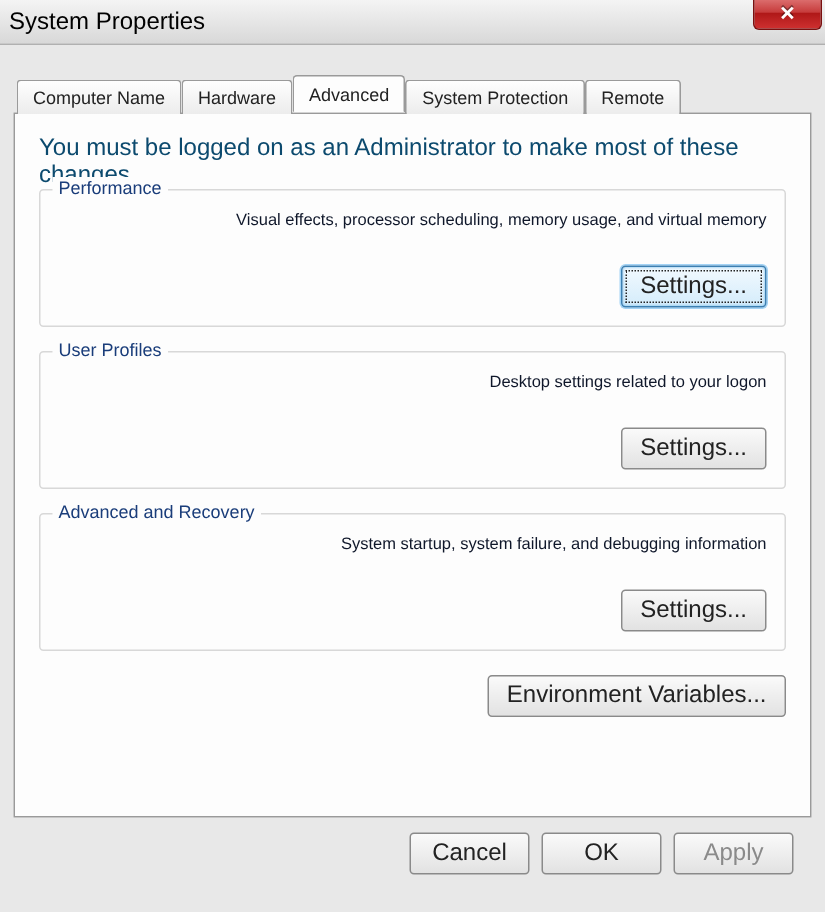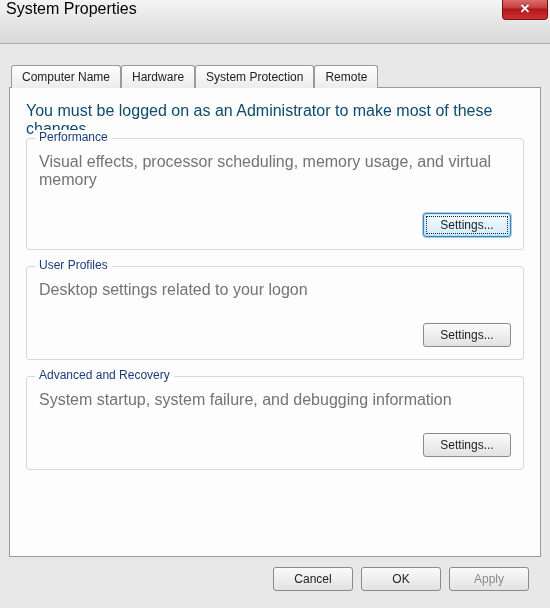--- a/index.html
+++ b/index.html
@@ -4,24 +4,25 @@
   <style>
     * { box-sizing: border-box; font-family: "Segoe UI", Tahoma, sans-serif; }
     body {
       margin: 0;
       width: 550px;
       height: 608px;
       background: #e8e8e8;
       overflow: hidden;
     }
     .titlebar {
-      height: 44px;
+      height: 30px;
       background: linear-gradient(to bottom, #f4f4f4 0%, #d8d8d8 100%);
       border-bottom: 1px solid #b0b0b0;
       display: flex;
+      align-items: center;
       padding: 0 0 0 6px;
       position: relative;
     }
     .close-btn {
       position: absolute;
       right: 2px;
       top: -2px;
       width: 46px;
       height: 22px;
       background: linear-gradient(to bottom, #e07878 0%, #c73c3c 48%, #b01818 52%, #ce3030 100%);
@@ -89,30 +90,31 @@
     .group-legend {
       position: absolute;
       top: -9px;
       left: 8px;
       background: #fdfdfd;
       padding: 0 4px;
       font-size: 12px;
       color: #1a3d7a;
     }
     .group-text {
+      font-size: 11px;
+      color: #0f172a;
+      margin-bottom: 24px;
+      text-align: right;
+    }
+    .btn-row {
+      display: flex;
+      justify-content: flex-end;
+    }
+    .btn {
       font-size: 16px;
-      color: #737373;
-      margin-bottom: 24px;
-    }
-    .btn-row {
-      display: flex;
-      justify-content: flex-end;
-    }
-    .btn {
-      font-size: 12px;
       min-width: 88px;
       padding: 4px 12px;
       background: linear-gradient(to bottom,#fafafa,#e2e2e2);
       border: 1px solid #8a8a8a;
       border-radius: 3px;
       cursor: pointer;
       color: #222;
     }
     .btn.focused {
       outline: 1px dotted #222;
@@ -143,20 +145,21 @@
   <div class="close-btn">
     <span>✕</span>
   </div>
 </div>
 
 <div class="sheet">
 
   <div class="tabs-row">
     <div class="tab">Computer Name</div>
     <div class="tab">Hardware</div>
+    <div class="tab active">Advanced</div>
     <div class="tab">System Protection</div>
     <div class="tab">Remote</div>
   </div>
 
   <div class="panel">
 
     <div class="intro">You must be logged on as an Administrator to make most of these changes.</div>
 
     <div class="group">
       <div class="group-legend">Performance</div>
@@ -175,20 +178,23 @@
     </div>
 
     <div class="group">
       <div class="group-legend">Advanced and Recovery</div>
       <div class="group-text">System startup, system failure, and debugging information</div>
       <div class="btn-row">
         <button class="btn">Settings...</button>
       </div>
     </div>
 
+    <div class="btn-row env-row">
+      <button class="btn">Environment Variables...</button>
+    </div>
 
   </div>
 
   <div class="bottom-bar">
     <button class="btn">Cancel</button>
     <button class="btn">OK</button>
     <button class="btn disabled"><span class="apply-underline">Apply</span></button>
   </div>
 
 </div>

